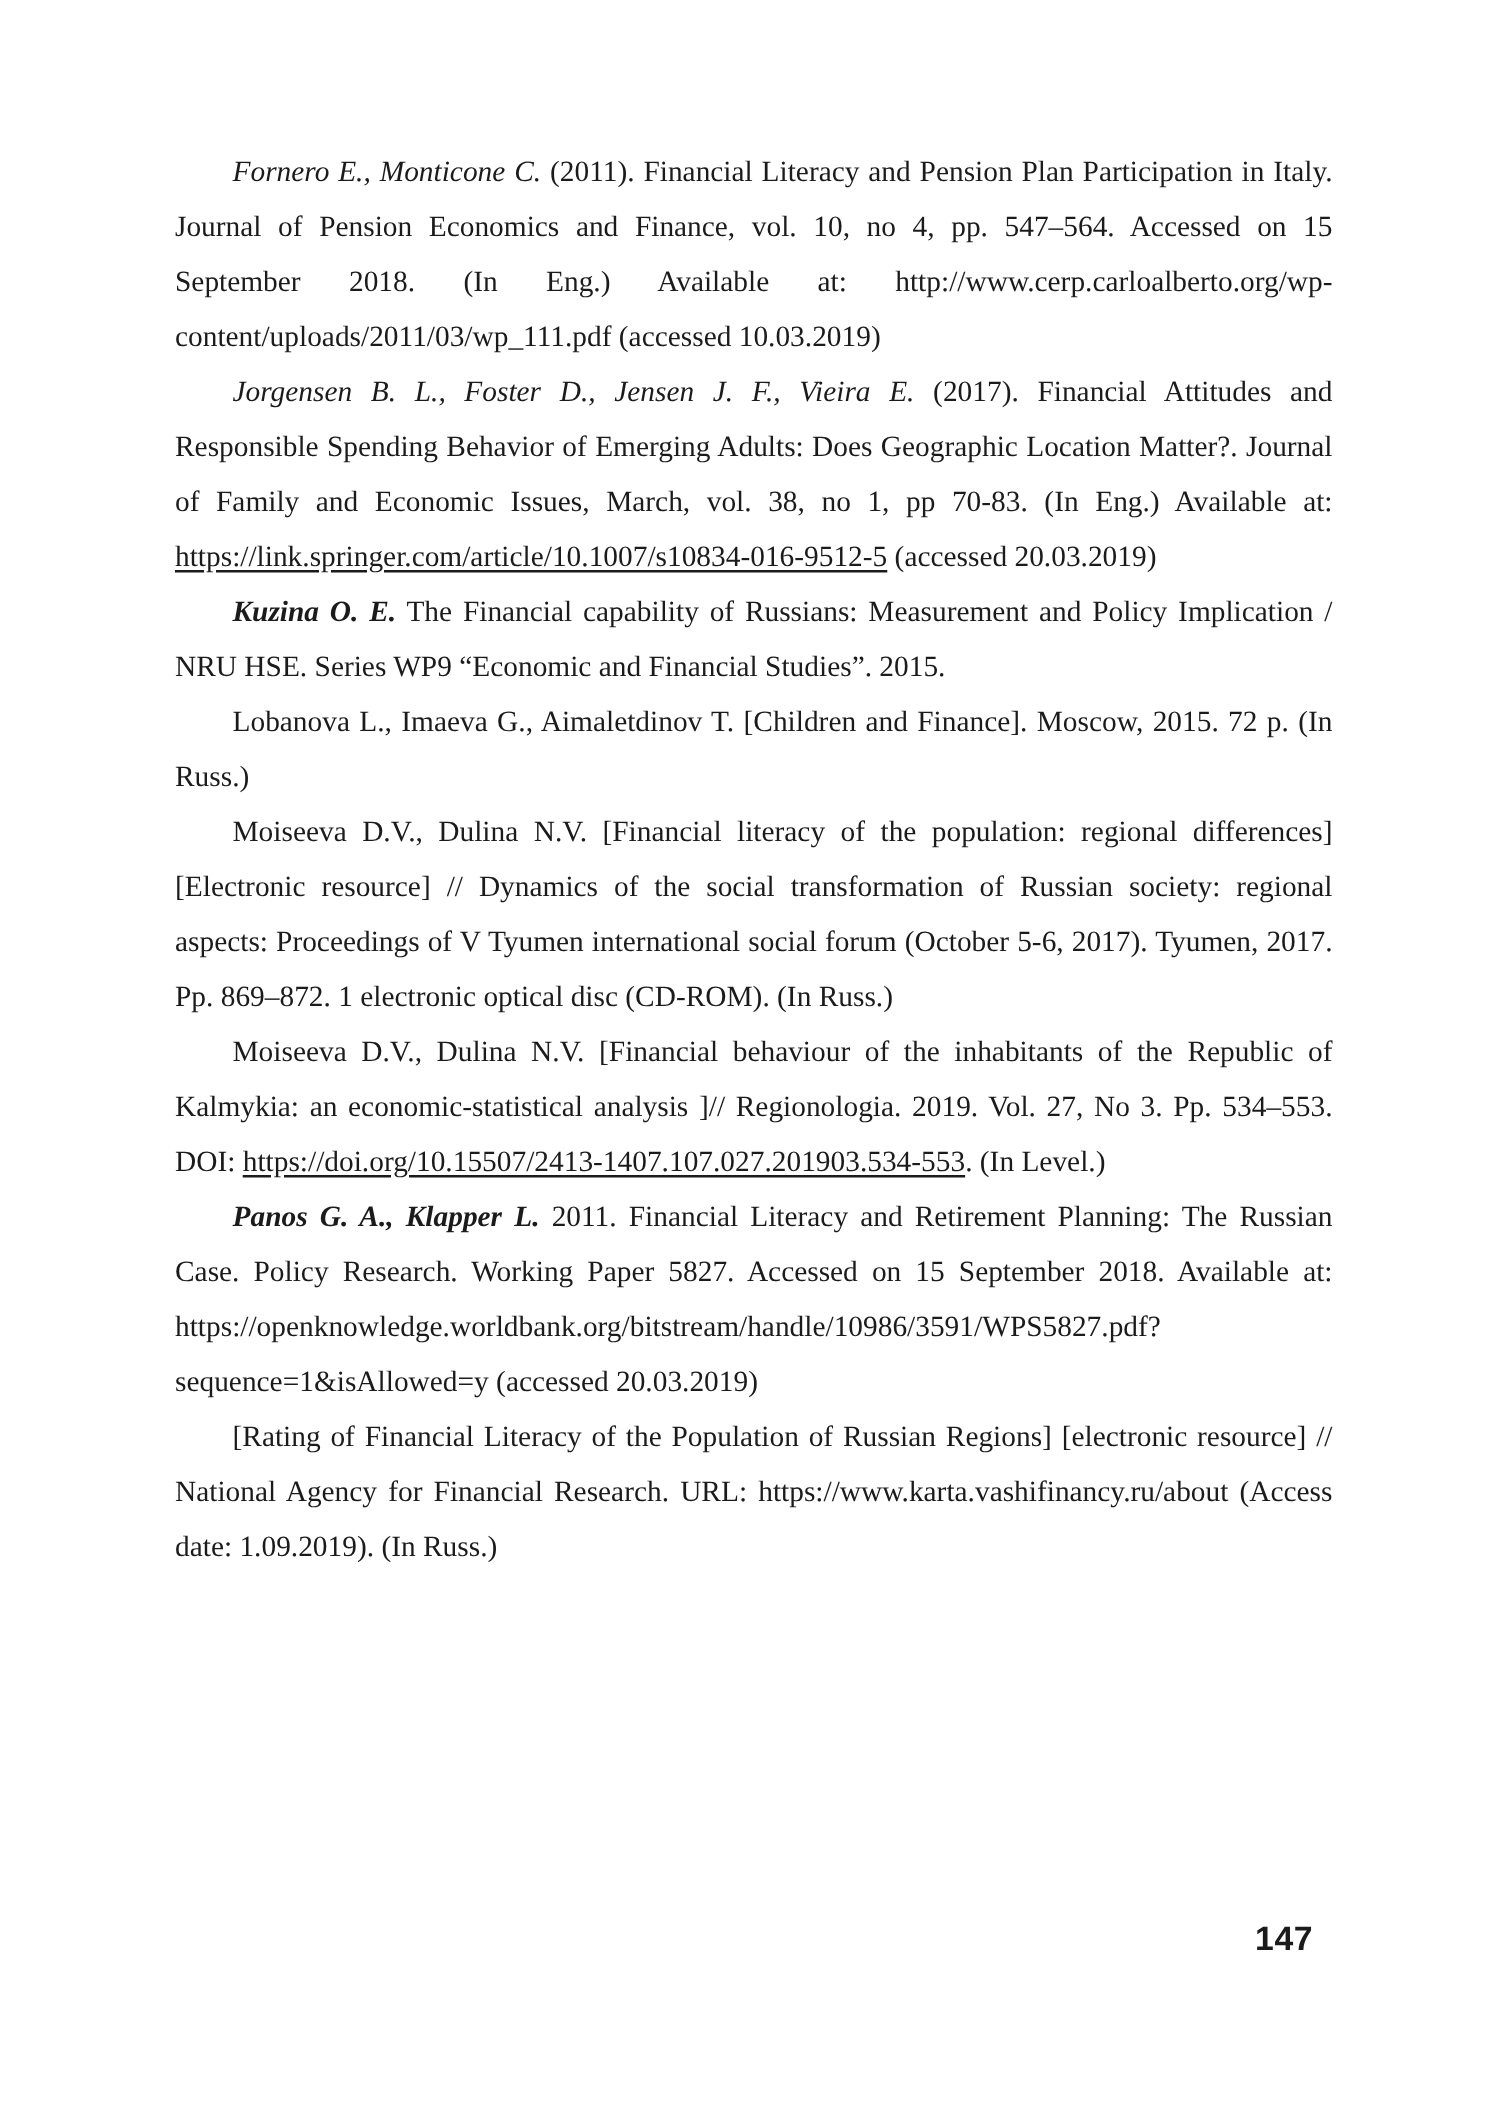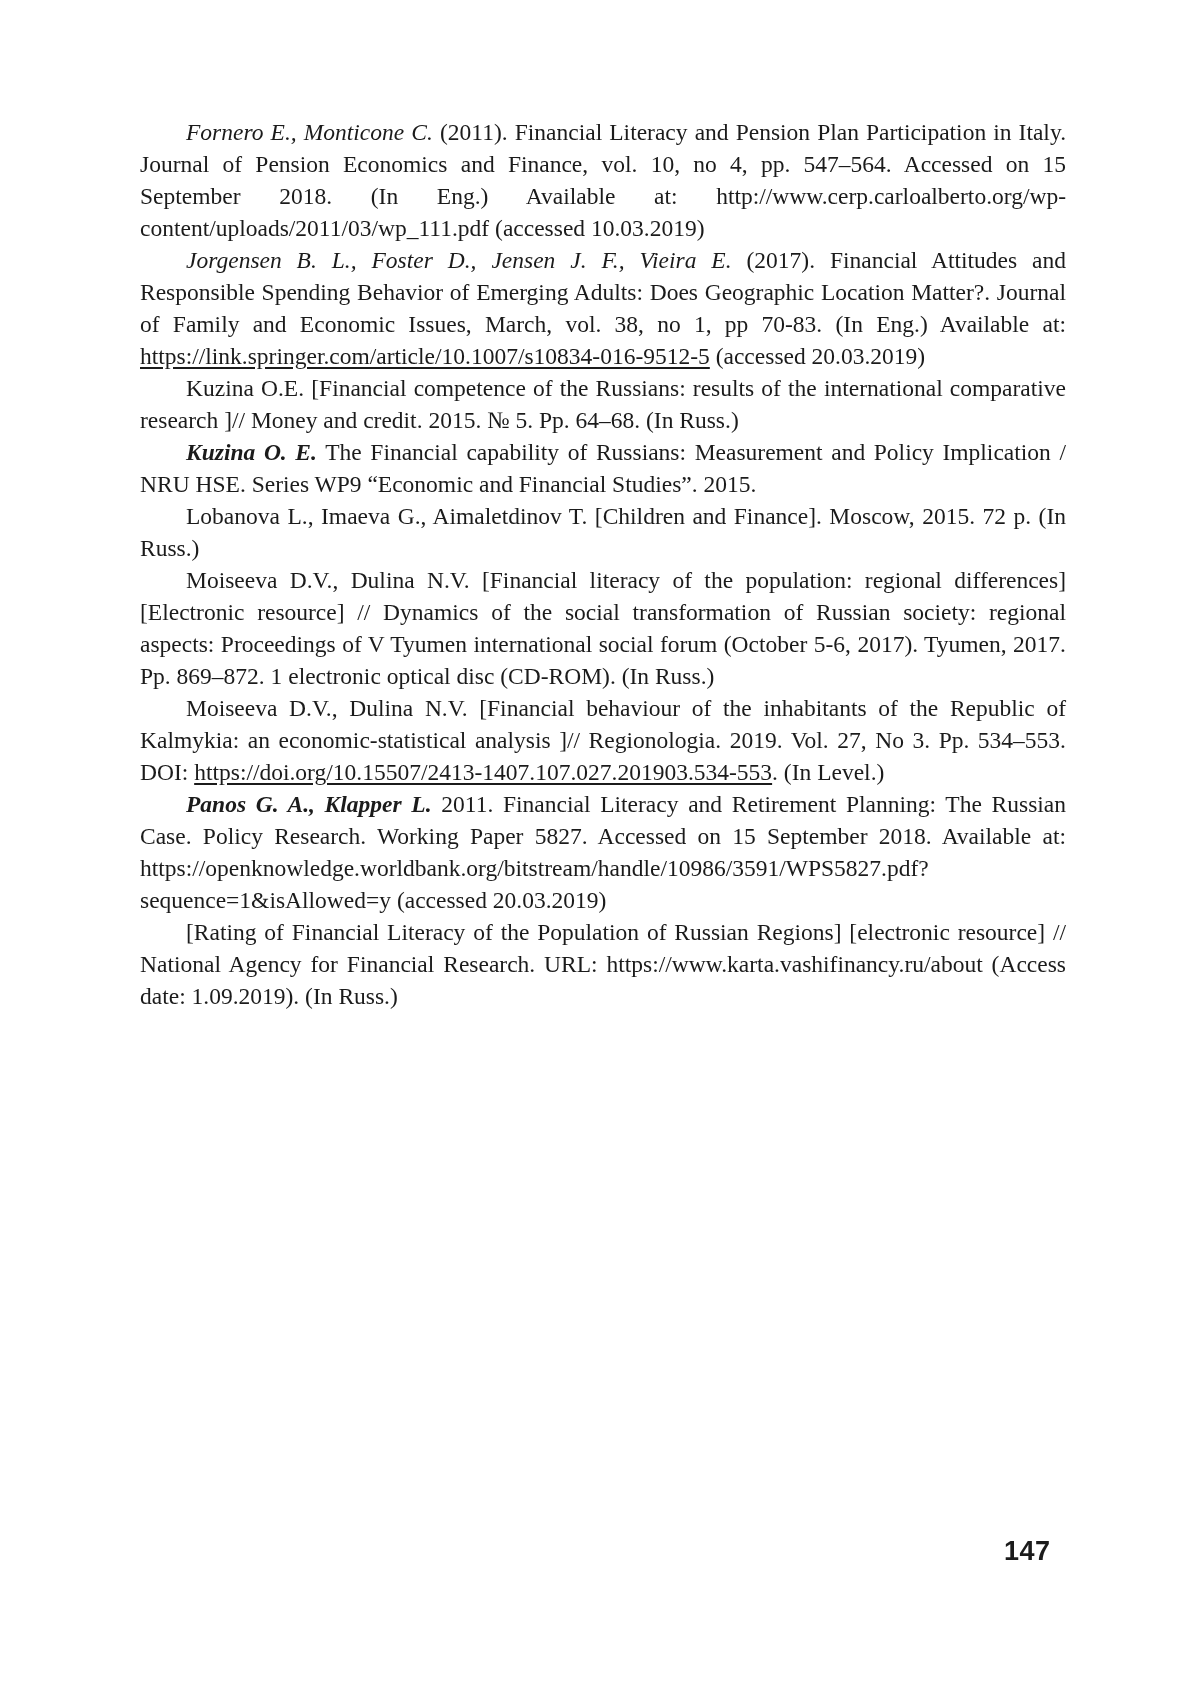--- a/index.html
+++ b/index.html
@@ -14,21 +14,21 @@
     overflow: hidden;
   }
   .content {
     position: absolute;
     left: 140px;
     top: 116px;
     width: 926px;
   }
   .ref {
     font-size: 23.5px;
-    line-height: 32px;
+    line-height: 44px;
     text-align: justify;
     text-indent: 46px;
     overflow-wrap: anywhere;
     color: #1b1b1b;
   }
   .seg-normal { font-style: normal; font-weight: normal; }
   .seg-italic { font-style: italic; font-weight: normal; }
   .seg-bold-italic { font-style: italic; font-weight: bold; }
   a.seg-link {
     color: inherit;
@@ -47,21 +47,20 @@
     letter-spacing: 0.5px;
   }
 </style>
 </head>
 <body>
 
 <div class="page">
   <div class="content">
       <p class="ref"><span class="seg-italic">Fornero E., Monticone C.</span><span class="seg-normal"> (2011). Financial Literacy and Pension Plan Participation in Italy. Journal of Pension Economics and Finance, vol. 10, no 4, pp. 547–564. Accessed on 15 September 2018. (In Eng.) Available at: http://www.cerp.carloalberto.org/wp-content/uploads/2011/03/wp_111.pdf (accessed 10.03.2019)</span></p>
       <p class="ref"><span class="seg-italic">Jorgensen B. L., Foster D., Jensen J. F., Vieira E.</span><span class="seg-normal"> (2017). Financial Attitudes and Responsible Spending Behavior of Emerging Adults: Does Geographic Location Matter?. Journal of Family and Economic Issues, March, vol. 38, no 1, pp 70-83. (In Eng.) Available at: </span><a class="seg-link">https://link.springer.com/article/10.1007/s10834-016-9512-5</a><span class="seg-normal"> (accessed 20.03.2019)</span></p>
-      <p class="ref"><span class="seg-normal">Kuzina O.E. [Financial competence of the Russians: results of the international comparative research ]// Money and credit. 2015. № 5. Pp. 64–68. (In Russ.)</span></p>
       <p class="ref"><span class="seg-bold-italic">Kuzina O. E.</span><span class="seg-normal"> The Financial capability of Russians: Measurement and Policy Implication / NRU HSE. Series WP9 “Economic and Financial Studies”. 2015.</span></p>
       <p class="ref"><span class="seg-normal">Lobanova L., Imaeva G., Aimaletdinov T. [Children and Finance]. Moscow, 2015. 72 p. (In Russ.)</span></p>
       <p class="ref"><span class="seg-normal">Moiseeva D.V., Dulina N.V. [Financial literacy of the population: regional differences] [Electronic resource] // Dynamics of the social transformation of Russian society: regional aspects: Proceedings of V Tyumen international social forum (October 5-6, 2017). Tyumen, 2017. Pp. 869–872. 1 electronic optical disc (CD-ROM). (In Russ.)</span></p>
       <p class="ref"><span class="seg-normal">Moiseeva D.V., Dulina N.V. [Financial behaviour of the inhabitants of the Republic of Kalmykia: an economic-statistical analysis ]// Regionologia. 2019. Vol. 27, No 3. Pp. 534–553. DOI: </span><a class="seg-link">https://doi.org/10.15507/2413-1407.107.027.201903.534-553</a><span class="seg-normal">. (In Level.)</span></p>
       <p class="ref"><span class="seg-bold-italic">Panos G. A., Klapper L.</span><span class="seg-normal"> 2011. Financial Literacy and Retirement Planning: The Russian Case. Policy Research. Working Paper 5827. Accessed on 15 September 2018. Available at: https://openknowledge.worldbank.org/bitstream/handle/10986/3591/WPS5827.pdf? sequence=1&amp;isAllowed=y (accessed 20.03.2019)</span></p>
       <p class="ref"><span class="seg-normal">[Rating of Financial Literacy of the Population of Russian Regions] [electronic resource] // National Agency for Financial Research. URL: https://www.karta.vashifinancy.ru/about (Access date: 1.09.2019). (In Russ.)</span></p>
     </div>
   <div class="page-number">147</div>
 </div>
 

